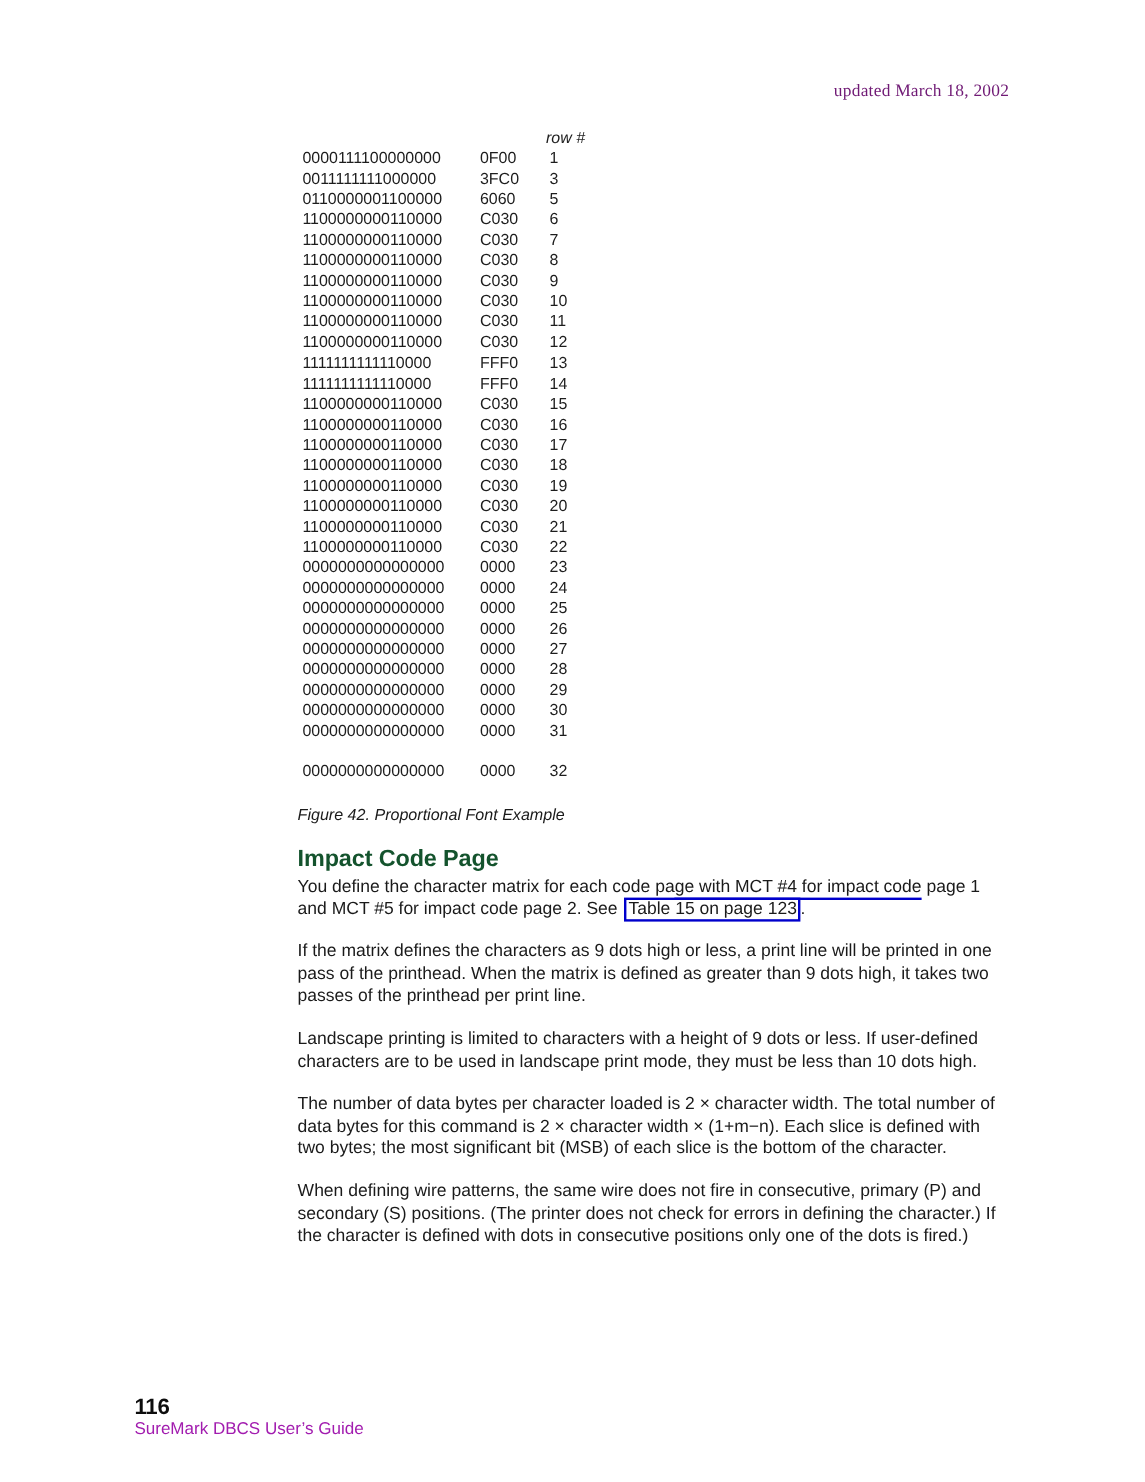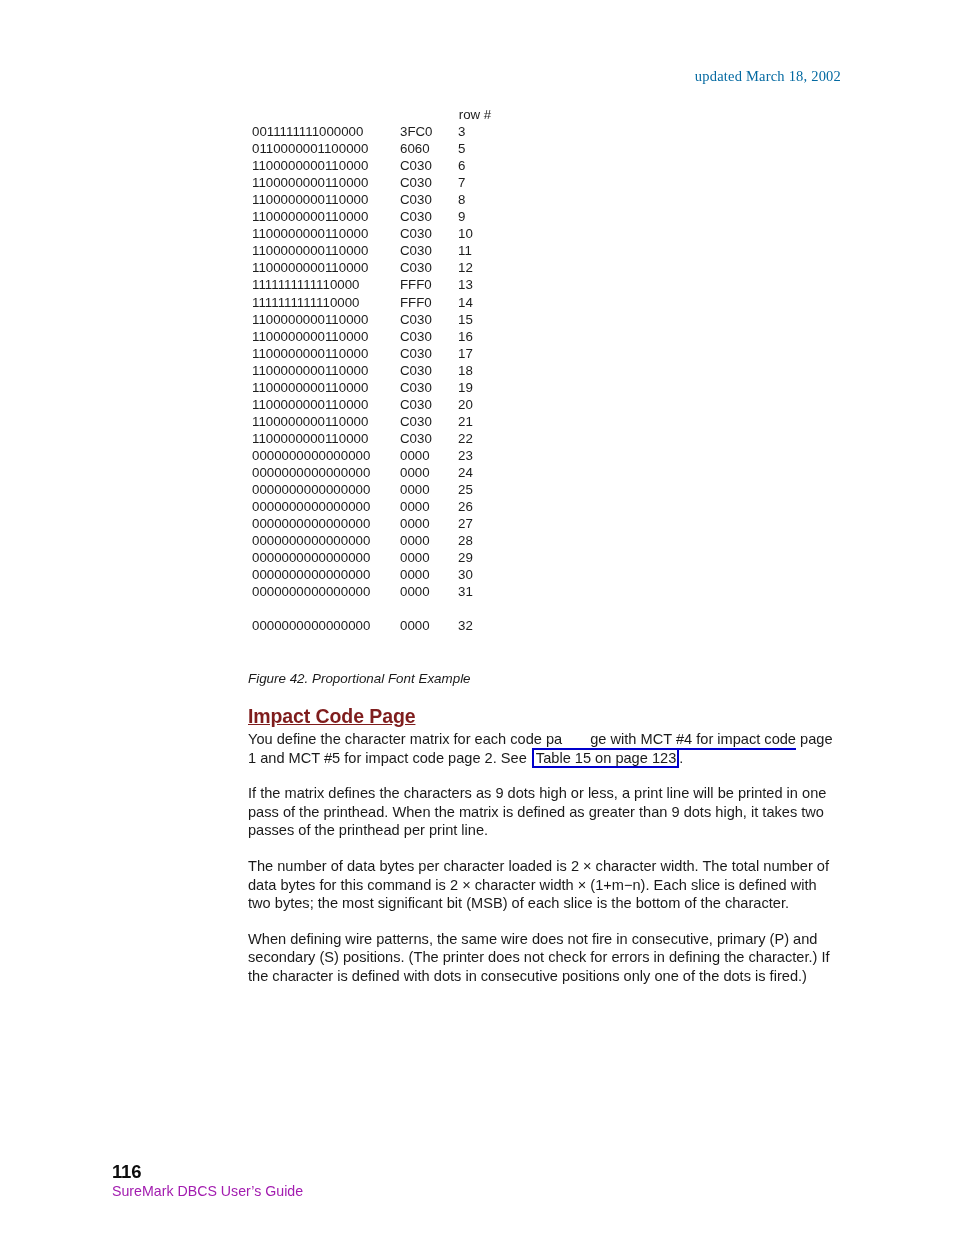--- a/index.html
+++ b/index.html
@@ -20,21 +20,21 @@
     overflow: hidden;
   }
 
   
   .page-header {
     position: absolute;
     top: 68px;
     right: 113px;
     font-family: "Liberation Serif", serif;
     font-size: 14.5px;
-    color: #0369a1;
+    color: #701a75;
     letter-spacing: 0.2px;
     white-space: nowrap;
   }
 
   
   .figure-block {
     position: absolute;
     left: 252px;
     top: 106px;
     width: 300px;
@@ -59,22 +59,23 @@
     flex: 0 0 55px;
     text-align: left;
   }
   .col-row {
     width: 40px;
     flex: 0 0 40px;
     text-align: left;
     padding-left: 3px;
   }
   .col-row.header-cell {
-    text-align: center;
+    text-align: left;
     padding-left: 0px;
+    font-style: italic;
   }
 
   
   .figure-caption {
     position: absolute;
     left: 248px;
     top: 671px;
     font-size: 13.4px;
     font-style: italic;
     color: #1a1a1a;
@@ -86,39 +87,37 @@
     position: absolute;
     left: 248px;
     top: 705px;
     width: 590px;
   }
   h2.section-heading {
     margin: 0 0 2px 0;
     font-size: 19.5px;
     font-weight: bold;
     letter-spacing: -0.1px;
-    color: #7f1d1d;
-    text-decoration: underline;
+    color: #14532d;
   }
   p.para {
     margin: 0 0 17px 0;
     font-size: 14.6px;
     line-height: 18.6px;
     color: #1a1a1a;
     text-align: left;
   }
   p.para.first-after-heading { margin-top: 0; }
   p.para:last-child { margin-bottom: 0; }
   .it { }
 
   
   .xref-tail {
     border-bottom: 2px solid #0000cc;
     padding-bottom: 1px;
-    margin-left: 28px;
   }
   .xref-box {
     border: 2px solid #0000cc;
     padding: 0px 1px 0px 2px;
     margin-left: 1px;
   }
 
   
   .page-footer {
     position: absolute;
@@ -148,20 +147,21 @@
 
   <div class="page-header">updated March 18, 2002</div>
 
   <div class="figure-block">
     <div class="fig-head-row">
       <span class="col-bits"></span>
       <span class="col-hex"></span>
       <span class="col-row header-cell">row #</span>
     </div>
     <div id="fig-rows">
+        <div class="fig-row"><span class="col-bits">0000111100000000</span><span class="col-hex">0F00</span><span class="col-row">1</span></div>
         <div class="fig-row"><span class="col-bits">0011111111000000</span><span class="col-hex">3FC0</span><span class="col-row">3</span></div>
         <div class="fig-row"><span class="col-bits">0110000001100000</span><span class="col-hex">6060</span><span class="col-row">5</span></div>
         <div class="fig-row"><span class="col-bits">1100000000110000</span><span class="col-hex">C030</span><span class="col-row">6</span></div>
         <div class="fig-row"><span class="col-bits">1100000000110000</span><span class="col-hex">C030</span><span class="col-row">7</span></div>
         <div class="fig-row"><span class="col-bits">1100000000110000</span><span class="col-hex">C030</span><span class="col-row">8</span></div>
         <div class="fig-row"><span class="col-bits">1100000000110000</span><span class="col-hex">C030</span><span class="col-row">9</span></div>
         <div class="fig-row"><span class="col-bits">1100000000110000</span><span class="col-hex">C030</span><span class="col-row">10</span></div>
         <div class="fig-row"><span class="col-bits">1100000000110000</span><span class="col-hex">C030</span><span class="col-row">11</span></div>
         <div class="fig-row"><span class="col-bits">1100000000110000</span><span class="col-hex">C030</span><span class="col-row">12</span></div>
         <div class="fig-row"><span class="col-bits">1111111111110000</span><span class="col-hex">FFF0</span><span class="col-row">13</span></div>
@@ -190,20 +190,21 @@
   <div class="figure-caption">Figure 42. Proportional Font Example</div>
 
   <div class="body-col">
 
     <h2 class="section-heading">Impact Code Page</h2>
 
     <p class="para first-after-heading"><span>You define the character matrix for each code pa</span><span class="xref-tail">ge with MCT #4 for impact code</span> <span>page 1 and MCT #5 for impact code page 2. See </span><span class="xref-box">Table 15 on page 123</span><span>.</span></p>
 
     <p class="para">If the matrix defines the characters as 9 dots high or less, a print line will be printed in one pass of the printhead. When the matrix is defined as greater than 9 dots high, it takes two passes of the printhead per print line.</p>
 
+    <p class="para">Landscape printing is limited to characters with a height of 9 dots or less. If user-defined characters are to be used in landscape print mode, they must be less than 10 dots high.</p>
 
     <p class="para"><span>The number of data bytes per character loaded is </span><span class="it">2 × character width</span><span>. The total number of data bytes for this command is </span><span class="it">2 × character width × (1+m−n)</span><span>. Each slice is defined with two bytes; the most significant bit (MSB) of each slice is the bottom of the character.</span></p>
 
     <p class="para"><span>When defining wire patterns, the same wire does </span><span class="it">not</span><span> fire in consecutive, primary (P) and secondary (S) positions. (The printer does not check for errors in defining the character.) If the character is defined with dots in consecutive positions only one of the dots is fired.)</span></p>
 
   </div>
 
   <div class="page-footer">
     <span class="folio">116</span>
     <span class="book-title">SureMark DBCS User’s Guide</span>

